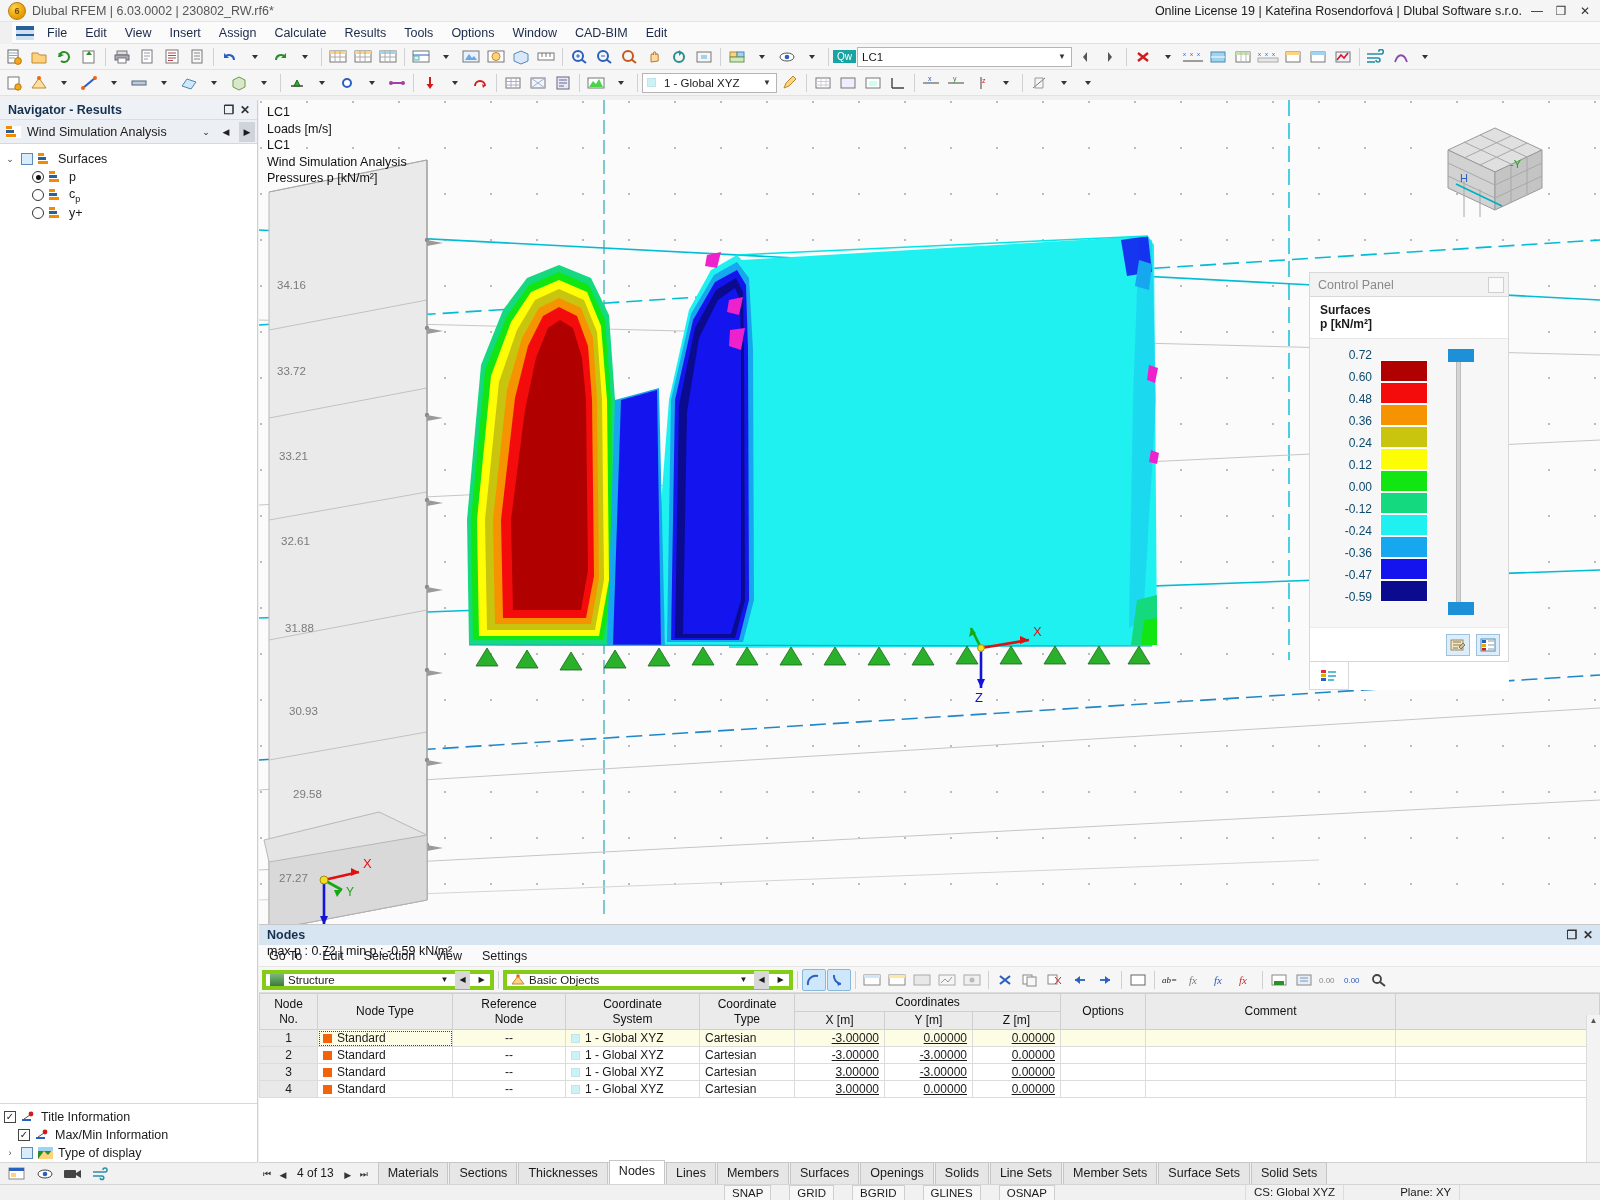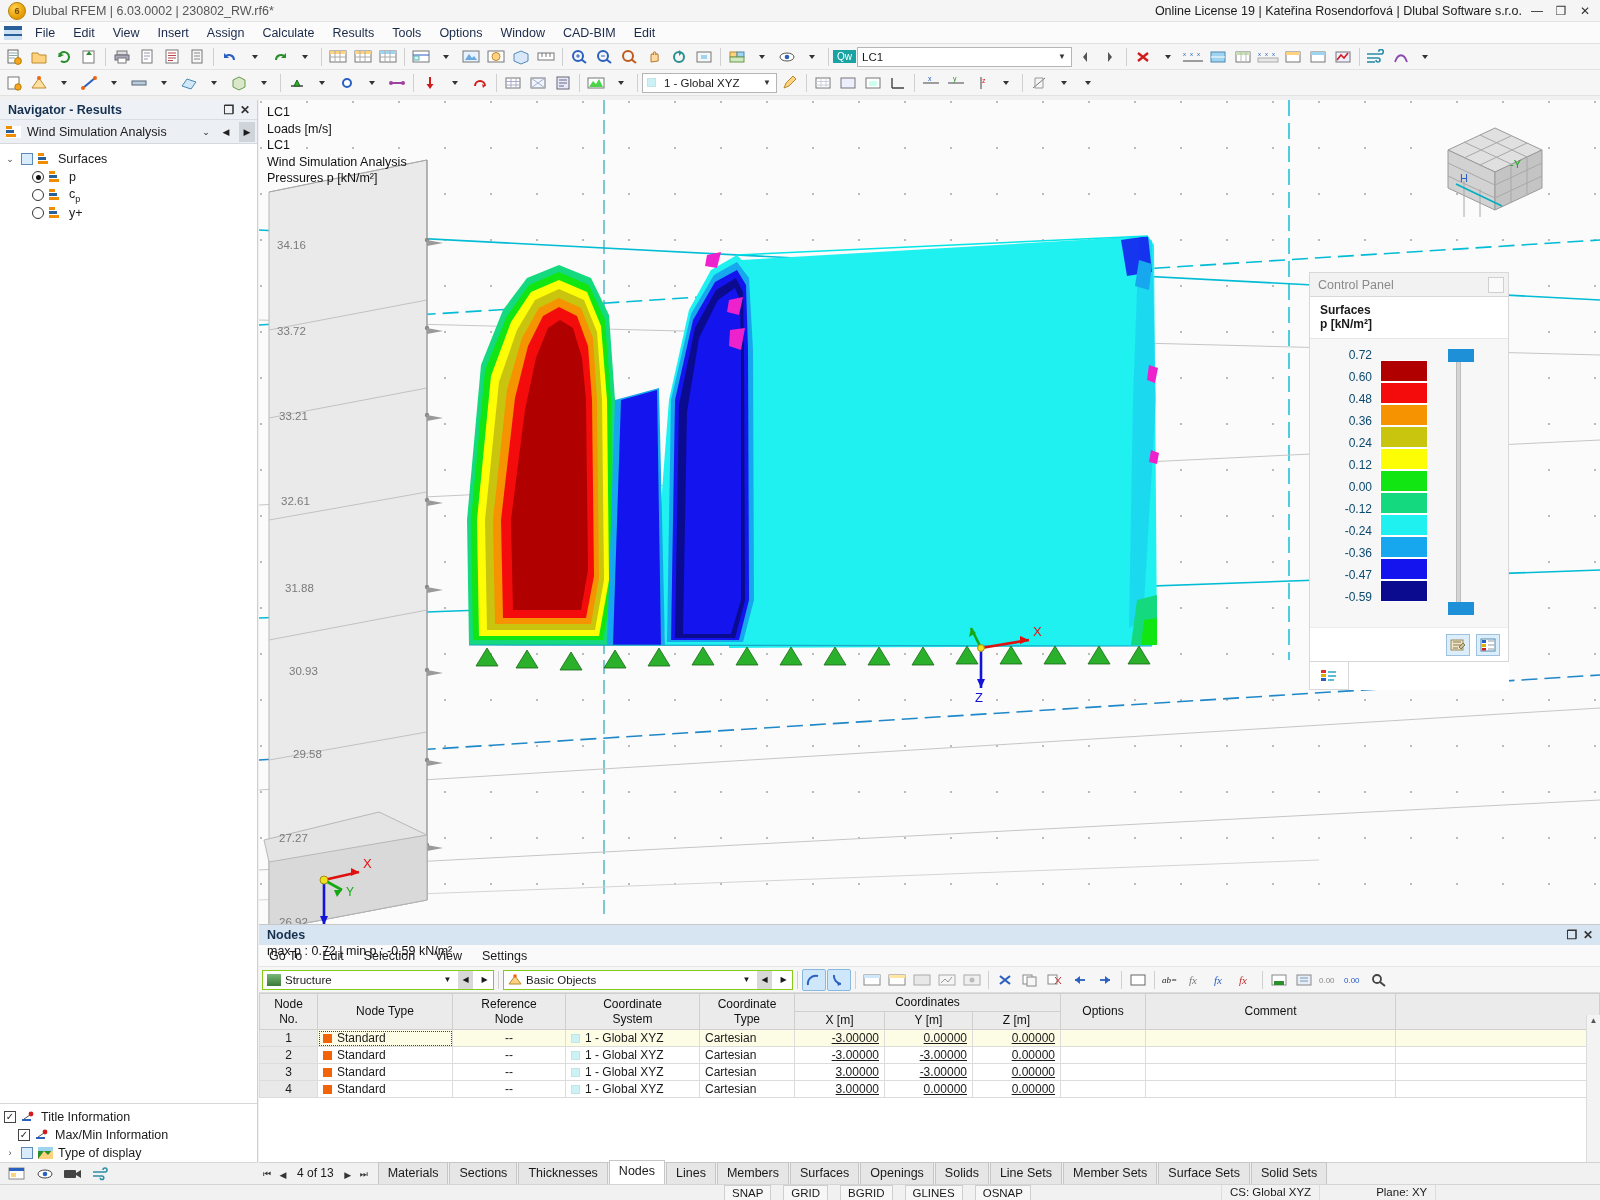--- a/index.html
+++ b/index.html
@@ -17,21 +17,21 @@
   #titlebar .logo{ width:18px; height:18px; margin:0 6px 0 8px; border-radius:50%;
       background:radial-gradient(circle at 35% 30%, #ffd24d, #e59a00 70%);
       border:1px solid #b97c00; font-size:9px; color:#7a4e00; text-align:center; line-height:16px; font-weight:bold;}
   #titlebar .tt{ color:#555; font-size:12.5px; }
   #titlebar .rightinfo{ position:absolute; right:78px; color:#1a1a1a; font-size:12.5px; }
   #titlebar .wbtns{ position:absolute; right:4px; display:flex; gap:2px; }
   #titlebar .wbtn{ width:22px; height:18px; text-align:center; line-height:18px; font-size:12px; color:#333; cursor:default;}
 
   
   #menubar{ height:22px; background:#fbfbfb; display:flex; align-items:center;
-            border-bottom:1px solid #e0e0e0; padding-left:2px;}
+            border-bottom:1px solid #e0e0e0; padding-left:2px;margin-left:12px;}
   .mnicon{ width:18px;height:14px;margin:0 4px 0 2px;
      background:linear-gradient(#2a6099 0 30%, #cfe2f3 30% 55%, #2a6099 55% 70%, #cfe2f3 70% 100%);}
   #menubar .mi{ padding:3px 9px; color:#1a2a4a; font-size:12.5px; cursor:default;}
 
   
   .toolbar{ height:26px; background:#f6f6f6; border-bottom:1px solid #e2e2e2;
             display:flex; align-items:center; padding:0 2px; gap:1px; }
   .tb{ width:24px;height:22px;display:flex;align-items:center;justify-content:center;
        border:1px solid transparent; border-radius:2px; cursor:default;}
   .tb svg{ display:block; }
@@ -72,21 +72,21 @@
   .radio.on::after{ content:""; position:absolute; left:2.5px; top:2.5px; width:5px;height:5px;
                     background:#111; border-radius:50%;}
   #navBottom{ position:absolute; left:0; right:0; bottom:0; border-top:1px solid #d8d8d8; padding-top:4px; background:#fff;}
   .dispIcon{ width:15px;height:12px; flex:none; position:relative;}
 
   
   #viewport{ position:absolute; left:259px; top:100px; right:0; bottom:238px;
              background:#fbfbfb; overflow:hidden; }
   #vpLabels{ position:absolute; left:8px; top:4px; font-size:12.5px; color:#111; line-height:16.5px; z-index:5;}
   #maxmin{ position:absolute; left:8px; bottom:4px; font-size:12.5px; color:#111; z-index:5;}
-  .axlbl{ position:absolute; font-size:11.5px; color:#7a7a7a; }
+  .axlbl{ position:absolute; font-size:11.5px; color:#7a7a7a;margin-top:40px; }
 
   
   #ctrlPanel{ position:absolute; left:1050px; top:172px; width:200px; z-index:9; }
   #cpTitle{ height:24px; background:#f2f2f2; border:1px solid #d8d8d8; border-bottom:none;
             display:flex; align-items:center; padding:0 4px 0 8px; color:#8a8a8a; font-size:12.5px;}
   #cpTitle .sp{flex:1;}
   #cpTitle .cb{ width:16px;height:16px;border:1px solid #d0d0d0; background:#fafafa;}
   #cpBody{ background:#fff; border:1px solid #d8d8d8; }
   #cpHead{ padding:6px 10px 7px; font-size:12px; line-height:14px; font-weight:bold; border-bottom:1px solid #e6e6e6;}
   #cpScale{ background:#f7f7f7; padding:10px 8px 14px; display:flex; }
@@ -113,21 +113,21 @@
   #tablePanel{ position:absolute; left:259px; right:0; bottom:38px; height:238px; background:#fff;
                border-top:1px solid #c8c8c8; }
   #tpTitle{ height:20px; background:#d7e4f2; display:flex; align-items:center; padding:0 4px 0 8px;
             font-weight:bold; font-size:12.5px; color:#16314f;}
   #tpTitle .sp{ flex:1; }
   #tpTitle .hb{ width:16px; text-align:center; font-size:12px; color:#333; }
   #tpMenu{ height:22px; background:#fafafa; display:flex; align-items:center; border-bottom:1px solid #e6e6e6;}
   #tpMenu .mi{ padding:2px 10px; font-size:12.5px; cursor:default;}
   #tpToolbar{ height:26px; background:#f6f6f6; display:flex; align-items:center; gap:1px;
               padding:0 3px; border-bottom:1px solid #dcdcdc; }
-  .tcombo{ height:20px; border:1px solid #84cc16; background:#fff; display:flex; align-items:center;
+  .tcombo{ height:20px; border:4px solid #84cc16; background:#fff; display:flex; align-items:center;
            padding:0 1px 0 4px; font-size:11.5px; gap:4px;}
   table.grid{ border-collapse:collapse; width:100%; font-size:12px; table-layout:fixed;}
   table.grid th{ background:#ebebeb; border:1px solid #cfcfcf; font-weight:normal; padding:1px 4px;
                  color:#111; line-height:15px;}
   table.grid td{ border:1px solid #dcdcdc; padding:1px 5px; height:16px; background:#fff;}
   table.grid tr.sel td{ background:#fdfce4; }
   td.num{ text-align:right;text-decoration:underline; }
   td.c{ text-align:center; }
   td.idx{ text-align:center; background:#e9e9e9 !important; }
   .sq{ display:inline-block; width:9px;height:9px;background:#f2640a; margin-right:5px; vertical-align:-1px;}
@@ -1335,21 +1335,21 @@
   <div class="si">
       <svg width="20" height="16">
         <path d="M2 6h12a2 2 0 1 0-2-2" stroke="#2a8fa8" fill="none" stroke-width="1.5"></path>
         <path d="M2 10h9a1.8 1.8 0 1 1-1.8 1.8" stroke="#2a8fa8" fill="none" stroke-width="1.5"></path>
       </svg>
     </div>
 </div>
 
 <div id="statusbar">
   <div style="width:724px"></div>
-  <div style="display:flex; gap:12px">
+  <div style="display:flex; gap:18px">
     <div class="snapbox">SNAP</div>
     <div class="snapbox">GRID</div>
     <div class="snapbox">BGRID</div>
     <div class="snapbox">GLINES</div>
     <div class="snapbox">OSNAP</div>
   </div>
   <div style="width:190px"></div>
   <div class="sb" style="border-left:1px solid #dcdcdc">CS: Global XYZ</div>
   <div style="width:48px"></div>
   <div class="sb">Plane: XY</div>

